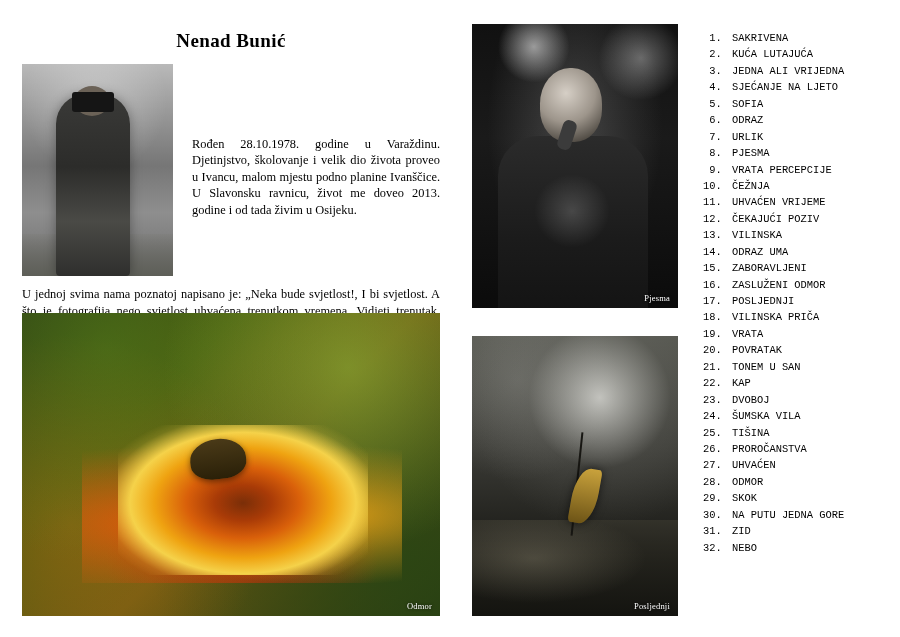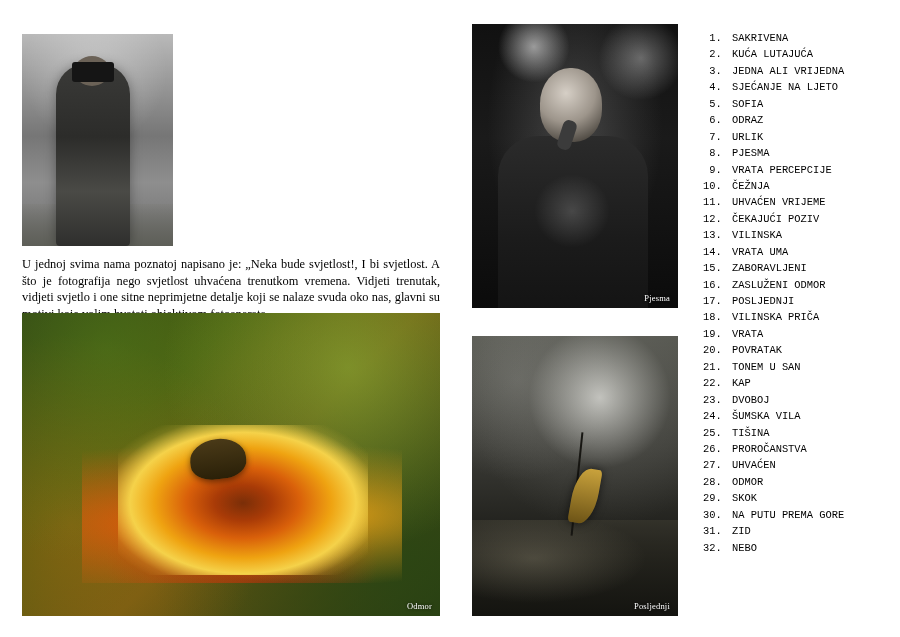--- a/index.html
+++ b/index.html
@@ -312,32 +312,34 @@
     padding-left: 4px;
   }
 </style>
 </head>
 <body>
 
 <div class="page">
 
   <div class="left-col">
 
+    <h1 class="title">Nenad Bunić</h1>
 
     <div class="bio-block">
 
       <div class="portrait">
         <div class="portrait-art"></div>
         <div class="portrait-ground"></div>
         <div class="portrait-figure"></div>
         <div class="portrait-head"></div>
         <div class="portrait-camera"></div>
       </div>
 
       <div class="bio-text">
+        <p>Rođen 28.10.1978. godine u Varaždinu. Djetinjstvo, školovanje i velik dio života proveo u Ivancu, malom mjestu podno planine Ivanščice. U Slavonsku ravnicu, život me doveo 2013. godine i od tada živim u Osijeku.</p>
       </div>
 
     </div>
 
     <div class="quote-text">
       <p>U jednoj svima nama poznatoj napisano je: „Neka bude svjetlost!, I bi svjetlost. A što je fotografija nego svjetlost uhvaćena trenutkom vremena. Vidjeti trenutak, vidjeti svjetlo i one sitne neprimjetne detalje koji se nalaze svuda oko nas, glavni su motivi koje volim hvatati objektivom fotoaparata.</p>
     </div>
 
   </div>
 
@@ -374,35 +376,35 @@
         <li>SJEĆANJE NA LJETO</li>
         <li>SOFIA</li>
         <li>ODRAZ</li>
         <li>URLIK</li>
         <li>PJESMA</li>
         <li>VRATA PERCEPCIJE</li>
         <li>ČEŽNJA</li>
         <li>UHVAĆEN VRIJEME</li>
         <li>ČEKAJUĆI POZIV</li>
         <li>VILINSKA</li>
-        <li>VRATA UMA</li>
+        <li>ODRAZ UMA</li>
         <li>ZABORAVLJENI</li>
         <li>ZASLUŽENI ODMOR</li>
         <li>POSLJEDNJI</li>
         <li>VILINSKA PRIČA</li>
         <li>VRATA</li>
         <li>POVRATAK</li>
         <li>TONEM U SAN</li>
         <li>KAP</li>
         <li>DVOBOJ</li>
         <li>ŠUMSKA VILA</li>
         <li>TIŠINA</li>
         <li>PROROČANSTVA</li>
         <li>UHVAĆEN</li>
         <li>ODMOR</li>
         <li>SKOK</li>
-        <li>NA PUTU PREMA GORE</li>
+        <li>NA PUTU JEDNA GORE</li>
         <li>ZID</li>
         <li>NEBO</li>
       </ol>
   </div>
 
 </div>
 
 </body></html>

